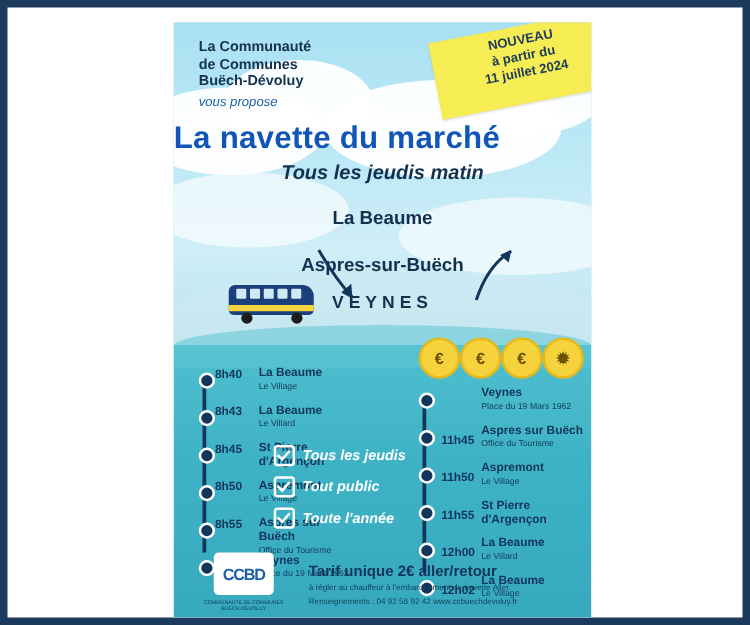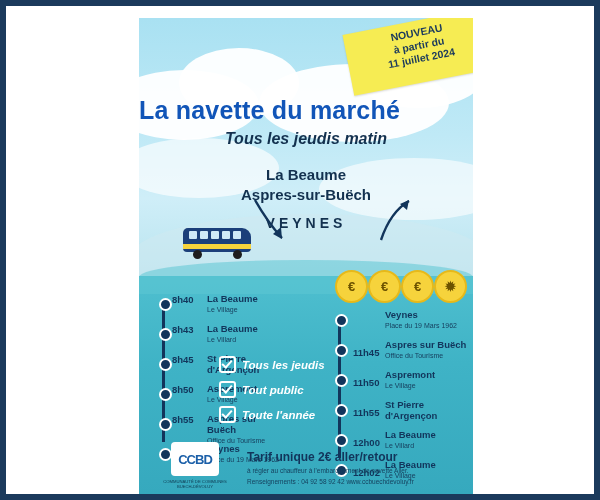--- a/index.html
+++ b/index.html
@@ -73,21 +73,21 @@
   }
   .subtitle{
     position:absolute;left:0;top:112px;width:100%;
     text-align:center;color:#13314f;font-style:italic;font-weight:bold;font-size:16px;
   }
   .stops{
     position:absolute;left:0;top:148px;width:100%;text-align:center;
     color:#13314f;font-weight:bold;
   }
   .stop1{font-size:15px;}
-  .stop2{font-size:15px;margin-top:3px;}
+  .stop2{font-size:15px;margin-top:21px;}
   .stop3{font-size:14px;margin-top:12px;letter-spacing:4px;}
 
   
   .bus{
     position:absolute;left:38px;top:208px;width:78px;height:36px;
   }
   .bus-body{
     position:absolute;left:6px;top:2px;width:68px;height:24px;
     background:#1b3f7a;border-radius:5px 9px 4px 4px;
   }
@@ -181,20 +181,26 @@
       <div class="cloud c2"></div>
       <div class="cloud c3"></div>
       <div class="cloud c4"></div>
       <div class="cloud c5"></div>
       <div class="cloud c6"></div>
       <div class="hill"></div>
     </div>
 
     <div class="panel"></div>
 
+    <div class="cc-block">
+      <div>La Communauté</div>
+      <div>de Communes</div>
+      <div>Buëch-Dévoluy</div>
+      <div class="cc-sub">vous propose</div>
+    </div>
 
     <div class="ribbon"></div>
     <div class="ribbon-txt">
       <div>NOUVEAU</div>
       <div>à partir du</div>
       <div>11 juillet 2024</div>
     </div>
 
     <div class="title">La navette du marché</div>
     <div class="subtitle">Tous les jeudis matin</div>

